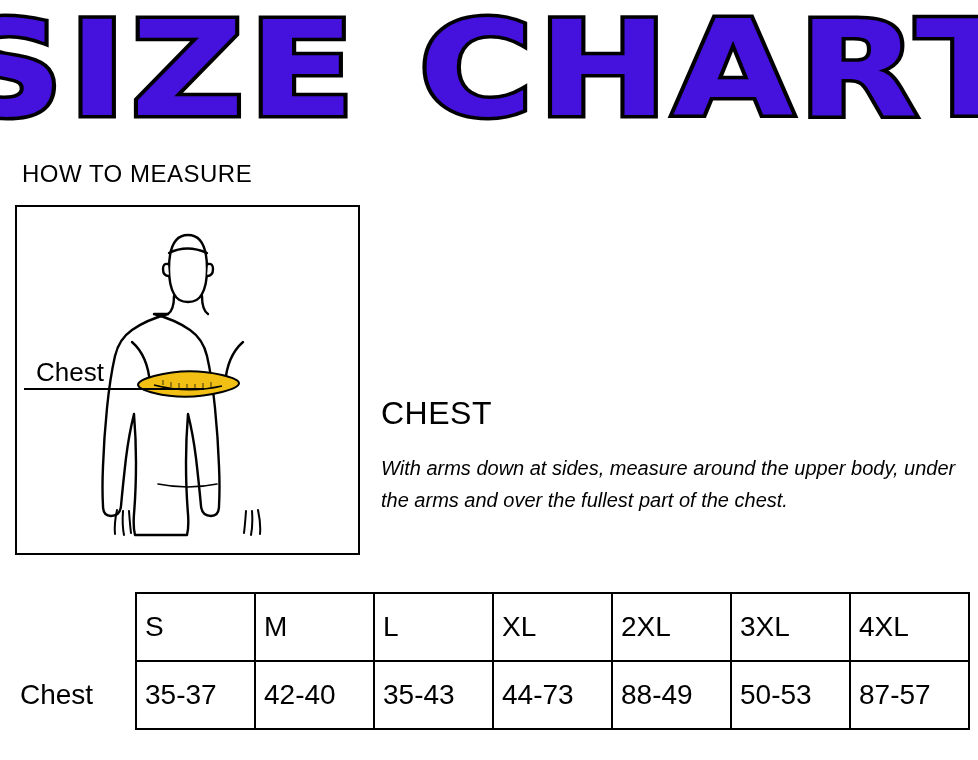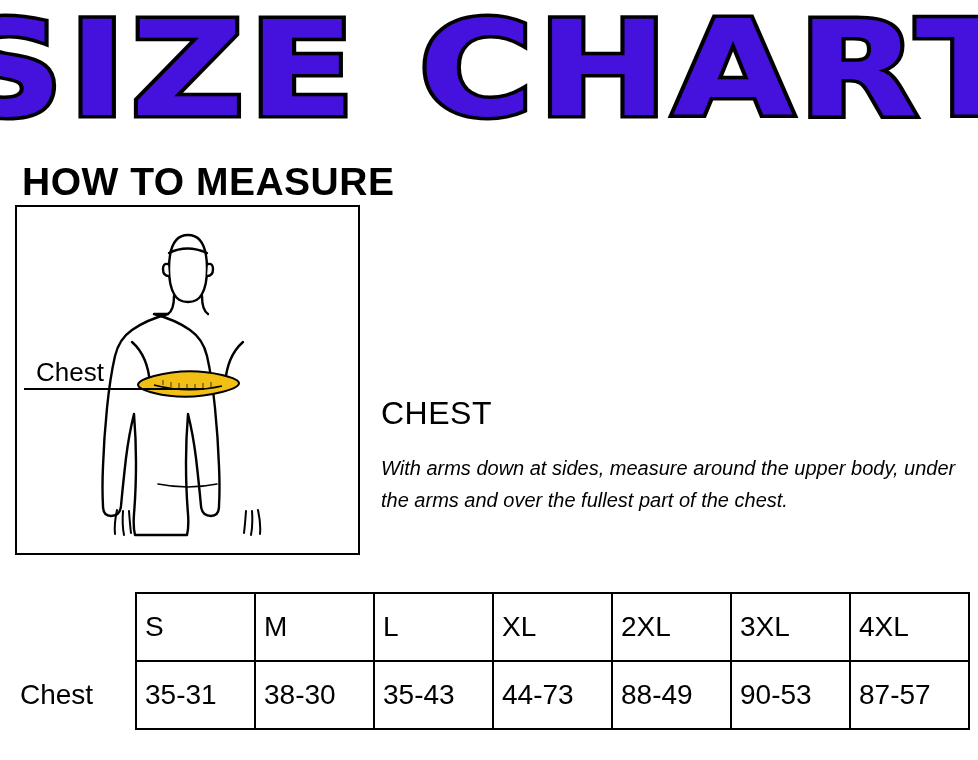--- a/index.html
+++ b/index.html
@@ -35,22 +35,22 @@
     white-space: nowrap;
     transform: scaleX(1.18);
     transform-origin: 50% 50%;
   }
 
   
   #howto {
     position: absolute;
     left: 22px;
     top: 160px;
-    font-size: 39px;
-    font-weight: bold;
+    font-size: 24px;
+    font-weight: normal;
     letter-spacing: 0.5px;
   }
 
   
   #figure-box {
     position: absolute;
     left: 15px;
     top: 205px;
     width: 345px;
     height: 350px;
@@ -219,22 +219,22 @@
       <td>S</td>
       <td>M</td>
       <td>L</td>
       <td>XL</td>
       <td>2XL</td>
       <td>3XL</td>
       <td>4XL</td>
     </tr>
     <tr>
       <td class="rowhead rowhead-first">Chest</td>
-      <td>35-31</td>
-      <td>38-30</td>
+      <td>35-37</td>
+      <td>42-40</td>
       <td>35-43</td>
       <td>44-73</td>
       <td>88-49</td>
-      <td>90-53</td>
+      <td>50-53</td>
       <td>87-57</td>
     </tr>
   </tbody>
 </table>
 
 </body></html>

